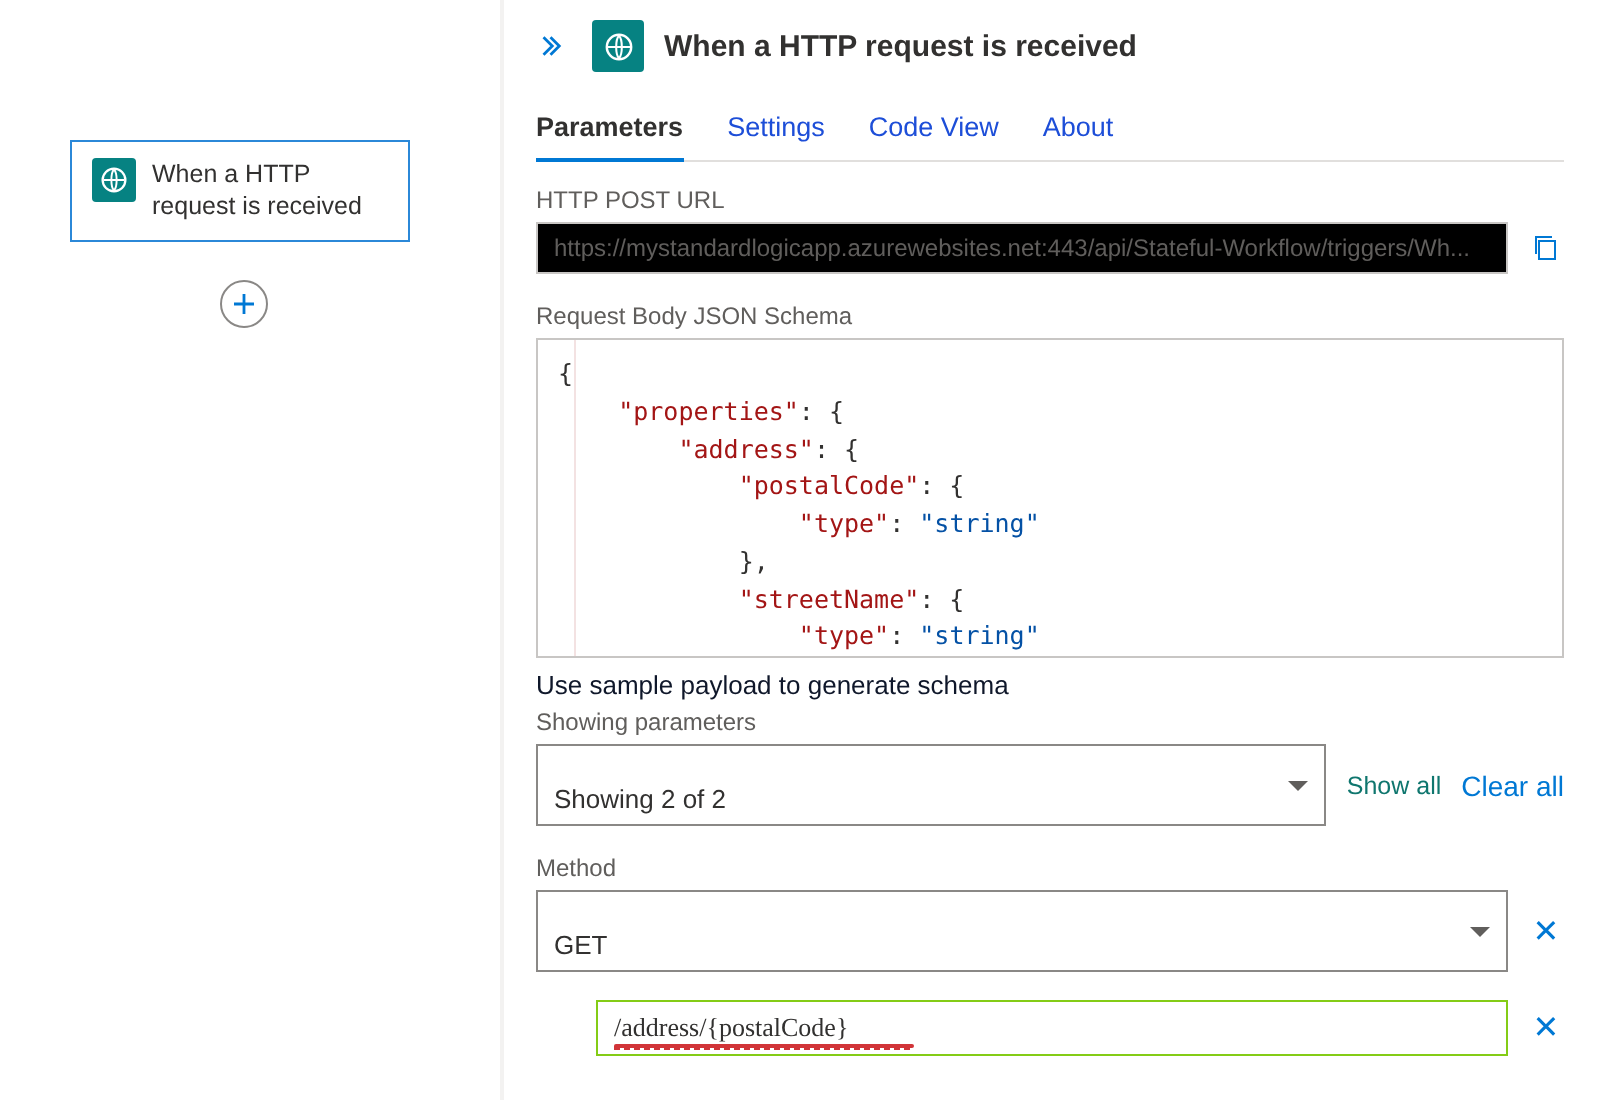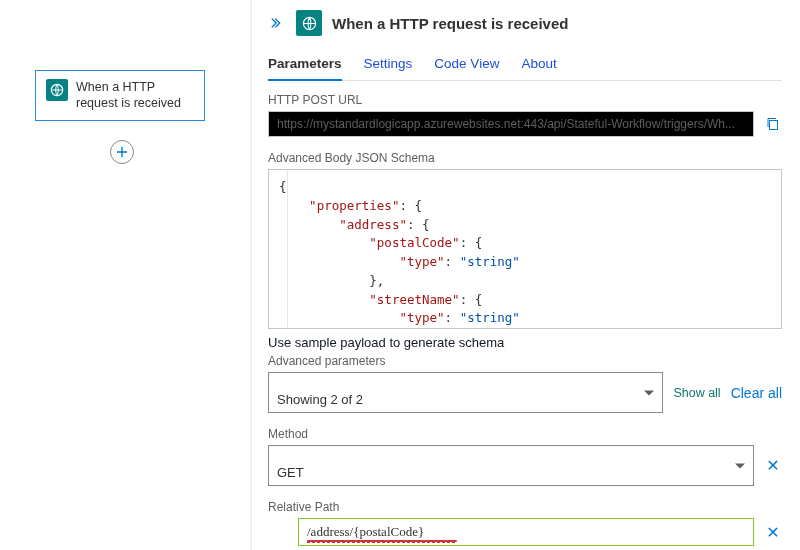--- a/index.html
+++ b/index.html
@@ -104,49 +104,48 @@
       <div class="urlbox">https://mystandardlogicapp.azurewebsites.net:443/api/Stateful-Workflow/triggers/Wh...</div>
       <div class="icon-btn">
         <svg width="16" height="16" viewBox="0 0 16 16">
             <rect x="4.5" y="4.5" width="8" height="9" fill="none" stroke="#0078d4"></rect>
             <path d="M3 11V2.5h8" fill="none" stroke="#0078d4"></path>
           </svg>
       </div>
     </div>
 
     
-    <div class="flabel">Advanced Body JSON Schema</div>
+    <div class="flabel">Request Body JSON Schema</div>
     <div class="codebox"><span class="brace">{</span>
     <span class="key">"properties"</span><span class="pun">: {</span>
         <span class="key">"address"</span><span class="pun">: {</span>
             <span class="key">"postalCode"</span><span class="pun">: {</span>
                 <span class="key">"type"</span><span class="pun">: </span><span class="str">"string"</span>
             <span class="pun">},</span>
             <span class="key">"streetName"</span><span class="pun">: {</span>
                 <span class="key">"type"</span><span class="pun">: </span><span class="str">"string"</span>
             </div>
     <span class="link">Use sample payload to generate schema</span>
 
     
-    <div class="flabel">Advanced parameters</div>
+    <div class="flabel">Showing parameters</div>
     <div class="row">
       <div class="select"><span>Showing 2 of 2</span></div>
       <span class="ghost">Show all</span>
       <span class="clear">Clear all</span>
     </div>
 
     
     <div class="flabel">Method</div>
     <div class="row">
       <div class="select"><span>GET</span></div>
       <span class="close-x">✕</span>
     </div>
 
     
-    <div class="flabel">Relative Path</div>
     <div class="row">
       <div class="input relpath-value">
         <span>/address/{postalCode}</span>
         <div class="redline"></div>
       </div>
       <span class="close-x">✕</span>
     </div>
 
   </div>
 </div>

